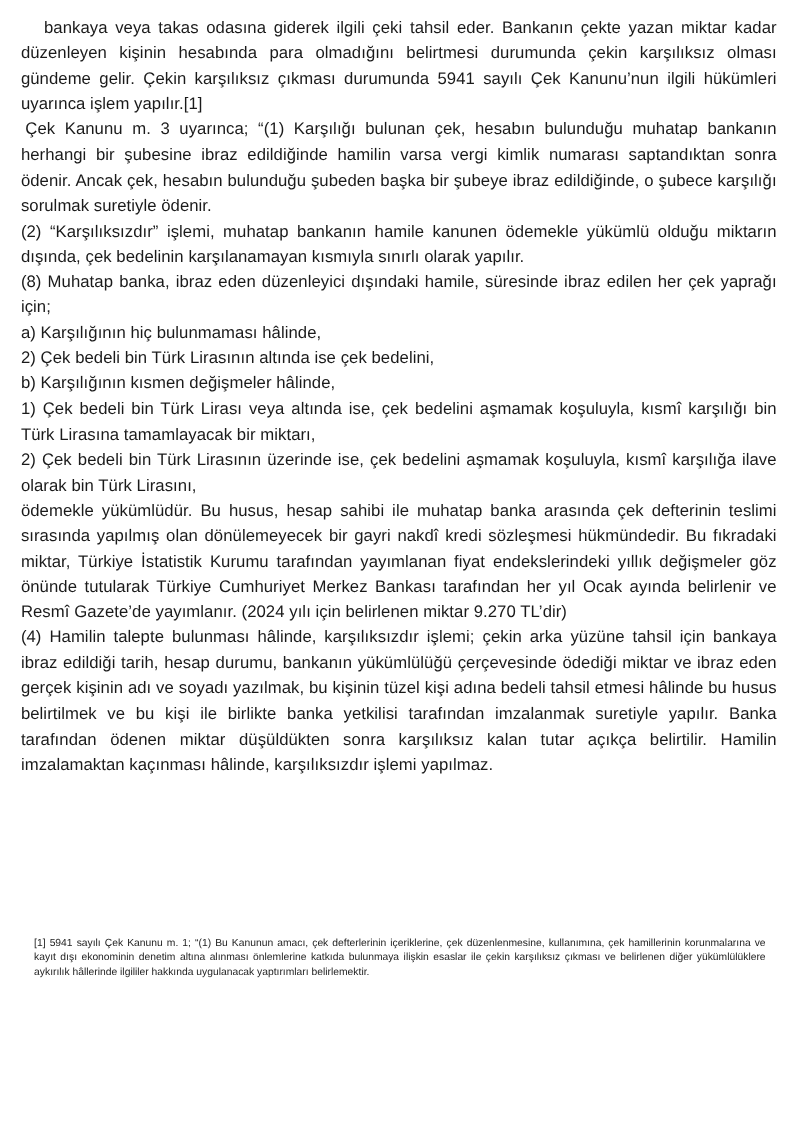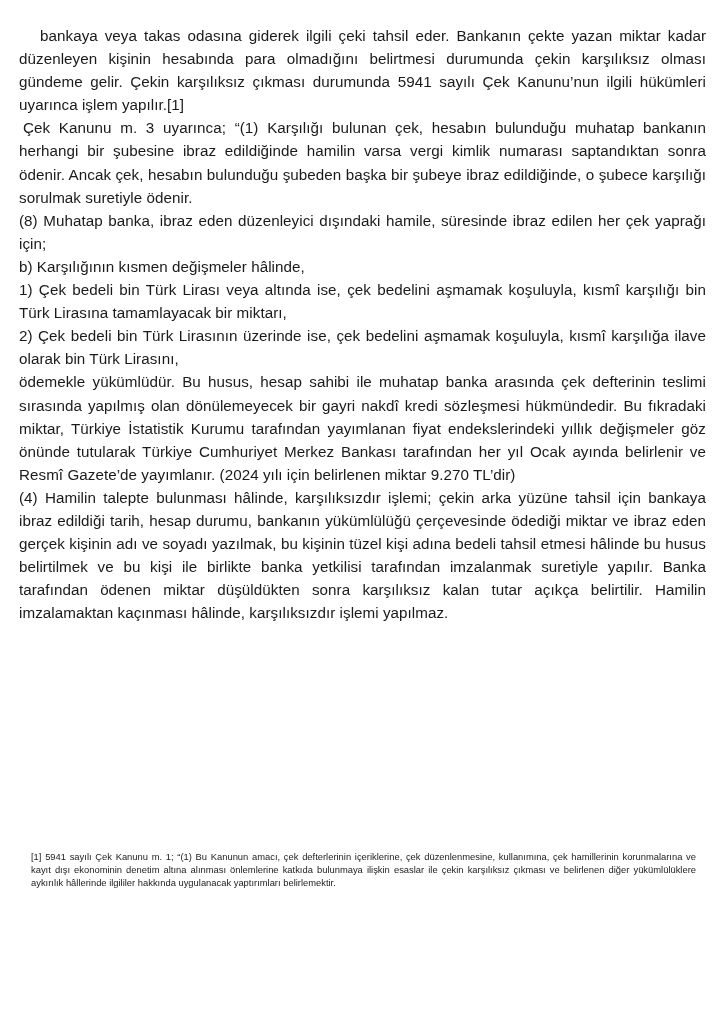--- a/index.html
+++ b/index.html
@@ -11,21 +11,21 @@
       width: 724px;
       height: 1024px;
       overflow: hidden;
       position: relative;
       color: #1a1a1a;
       font-family: "Liberation Sans", "DejaVu Sans", sans-serif;
     }
     .page {
       position: absolute;
       left: 19px;
-      top: 24px;
+      top: 14px;
       width: 687px;
     }
     .body-text {
       font-size: 15.2px;
       line-height: 23.1px;
       letter-spacing: 0.05px;
     }
     .para {
       margin: 0;
       text-align: justify;
@@ -55,21 +55,24 @@
       color: inherit;
       text-decoration: none;
     }
   </style>
 </head>
 <body>
 
 <div class="page body-text">
   <p class="para indent-first"><span>bankaya veya takas odasına giderek ilgili çeki tahsil eder. Bankanın çekte yazan miktar kadar düzenleyen kişinin hesabında para olmadığını belirtmesi durumunda çekin karşılıksız olması gündeme gelir. Çekin karşılıksız çıkması durumunda 5941 sayılı Çek Kanunu’nun ilgili hükümleri uyarınca işlem yapılır.</span><a class="fn-ref" href="#">[1]</a></p>
   <p class="para indent-small">Çek Kanunu m. 3 uyarınca; “(1) Karşılığı bulunan çek, hesabın bulunduğu muhatap bankanın herhangi bir şubesine ibraz edildiğinde hamilin varsa vergi kimlik numarası saptandıktan sonra ödenir. Ancak çek, hesabın bulunduğu şubeden başka bir şubeye ibraz edildiğinde, o şubece karşılığı sorulmak suretiyle ödenir.</p>
+  <p class="para">(2) “Karşılıksızdır” işlemi, muhatap bankanın hamile kanunen ödemekle yükümlü olduğu miktarın dışında, çek bedelinin karşılanamayan kısmıyla sınırlı olarak yapılır.</p>
   <p class="para">(8) Muhatap banka, ibraz eden düzenleyici dışındaki hamile, süresinde ibraz edilen her çek yaprağı için;</p>
+  <p class="para">a) Karşılığının hiç bulunmaması hâlinde,</p>
+  <p class="para">2) Çek bedeli bin Türk Lirasının altında ise çek bedelini,</p>
   <p class="para">b) Karşılığının kısmen değişmeler hâlinde,</p>
   <p class="para">1) Çek bedeli bin Türk Lirası veya altında ise, çek bedelini aşmamak koşuluyla, kısmî karşılığı bin Türk Lirasına tamamlayacak bir miktarı,</p>
   <p class="para">2) Çek bedeli bin Türk Lirasının üzerinde ise, çek bedelini aşmamak koşuluyla, kısmî karşılığa ilave olarak bin Türk Lirasını,</p>
   <p class="para">ödemekle yükümlüdür. Bu husus, hesap sahibi ile muhatap banka arasında çek defterinin teslimi sırasında yapılmış olan dönülemeyecek bir gayri nakdî kredi sözleşmesi hükmündedir. Bu fıkradaki miktar, Türkiye İstatistik Kurumu tarafından yayımlanan fiyat endekslerindeki yıllık değişmeler göz önünde tutularak Türkiye Cumhuriyet Merkez Bankası tarafından her yıl Ocak ayında belirlenir ve Resmî Gazete’de yayımlanır. (2024 yılı için belirlenen miktar 9.270 TL’dir)</p>
   <p class="para">(4) Hamilin talepte bulunması hâlinde, karşılıksızdır işlemi; çekin arka yüzüne tahsil için bankaya ibraz edildiği tarih, hesap durumu, bankanın yükümlülüğü çerçevesinde ödediği miktar ve ibraz eden gerçek kişinin adı ve soyadı yazılmak, bu kişinin tüzel kişi adına bedeli tahsil etmesi hâlinde bu husus belirtilmek ve bu kişi ile birlikte banka yetkilisi tarafından imzalanmak suretiyle yapılır. Banka tarafından ödenen miktar düşüldükten sonra karşılıksız kalan tutar açıkça belirtilir. Hamilin imzalamaktan kaçınması hâlinde, karşılıksızdır işlemi yapılmaz.</p>
 </div>
 
 <div class="footnotes">
   <p>[1] 5941 sayılı Çek Kanunu m. 1; “(1) Bu Kanunun amacı, çek defterlerinin içeriklerine, çek düzenlenmesine, kullanımına, çek hamillerinin korunmalarına ve kayıt dışı ekonominin denetim altına alınması önlemlerine katkıda bulunmaya ilişkin esaslar ile çekin karşılıksız çıkması ve belirlenen diğer yükümlülüklere aykırılık hâllerinde ilgililer hakkında uygulanacak yaptırımları belirlemektir.</p>
 </div>

